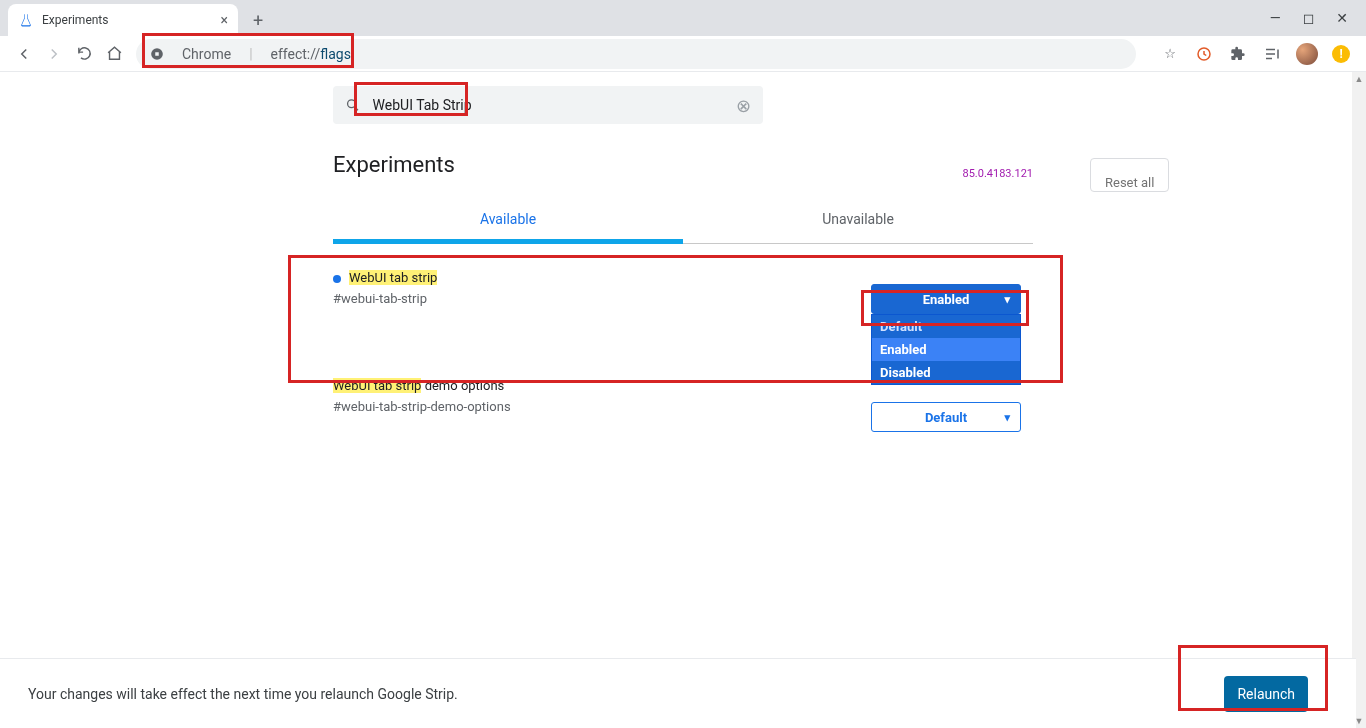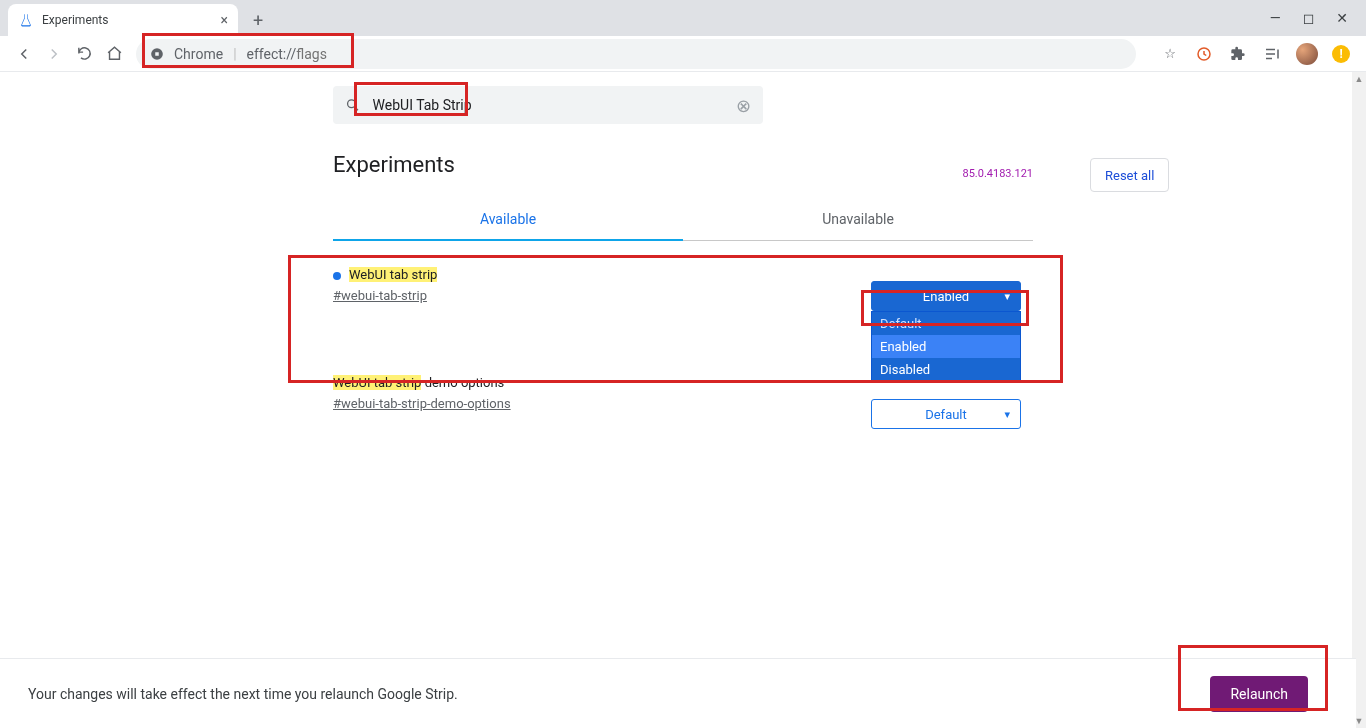--- a/index.html
+++ b/index.html
@@ -12,69 +12,69 @@
   .tab .title { flex: 1; font-size: 12px; color: #3c4043; white-space: nowrap; overflow: hidden; text-overflow: ellipsis; }
   .tab .close { font-size: 14px; color: #5f6368; cursor: pointer; }
   .newtab { width: 28px; height: 28px; display: flex; align-items: center; justify-content: center; color: #5f6368; font-size: 18px; cursor: pointer; margin-left: 6px; margin-bottom: 2px;}
   .win-controls { position: absolute; right: 0; top: 0; height: 36px; display: flex; align-items: center; gap: 22px; padding-right: 18px; }
   .win-controls span { font-size: 14px; color: #3c4043; cursor: pointer; }
 
   .toolbar { height: 36px; background: #fff; border-bottom: 1px solid #e8eaed; display: flex; align-items: center; padding: 0 10px; gap: 2px; }
   .nav-btn   { width: 28px; height: 28px; display: flex; align-items: center; justify-content: center; color: #5f6368; cursor: pointer; border-radius: 50%; }
   .nav-btn.dis { color: #bdc1c6; }
   .omnibox-wrap { position: relative; margin-left: 6px; }
-  .omnibox   { background: #f1f3f4; border-radius: 18px; height: 30px; width: 1000px; display: flex; align-items: center; padding: 0 14px; gap: 10px; font-size: 14px; color: #5f6368; }
+  .omnibox   { background: #f1f3f4; border-radius: 18px; height: 30px; width: 1000px; display: flex; align-items: center; padding: 0 14px; gap: 18px; font-size: 14px; color: #5f6368; }
   .omnibox .origin { color: #5f6368; }
   .omnibox .sep    { color: #c0c0c0; }
-  .omnibox .path   { color: #737373; }
+  .omnibox .path   { color: #0c4a6e; }
   .tb-right { margin-left: auto; display: flex; align-items: center; gap: 14px; padding-right: 6px; }
   .tb-ic    { width: 20px; height: 20px; display: flex; align-items: center; justify-content: center; color: #5f6368; }
   .avatar   { width: 22px; height: 22px; border-radius: 50%; background: radial-gradient(circle at 30% 30%, #e6a57a, #7a4a3a); }
   .warn     { width: 18px; height: 18px; border-radius: 50%; background: #fbbc04; color: #fff; display:flex;align-items:center;justify-content:center;font-size:12px;font-weight:700; }
 
   
   .ann { position: absolute; border: 3px solid #d62424; pointer-events: none; z-index: 50; }
 
   
   .content { height: calc(728px - 36px - 36px); overflow: hidden; position: relative; }
 
   .flags-wrap { width: 700px; margin: 14px auto 0; }
   .search-row { display: flex; align-items: center; gap: 40px; }
   .search-box { flex: 1; background: #f1f3f4; height: 38px; border-radius: 4px; display: flex; align-items: center; padding: 0 12px; gap: 12px; position: relative; }
   .search-box input { border: none; background: transparent; outline: none; font-size: 14px; color: #202124; width: 100%; }
   .search-box .clear { color: #9aa0a6; font-size: 18px; cursor: pointer; }
-  .reset-btn { border: 1px solid #dadce0; background: #fff; color: #1d4ed8; font-size: 13px; height: 34px; padding: 8px 14px; border-radius: 4px; cursor: pointer; margin-left:150px; position:absolute; left:940px; top:86px;text-align:center;}
+  .reset-btn { border: 1px solid #dadce0; background: #fff; color: #737373; font-size: 13px; height: 34px; padding: 16px 14px; border-radius: 4px; cursor: pointer; margin-left:150px; position:absolute; left:940px; top:86px;text-align:center;}
   .h1 { font-size: 22px; font-weight: 400; margin-top: 28px; color:#202124; }
   .ver { position:absolute; right: calc(50% - 350px); top: 95px; font-size: 11px; color: #a21caf; }
 
   .tabs-row { display: flex; margin-top: 22px; }
   .tabbtn   { flex: 1; text-align: center; padding: 12px 0; font-size: 14px; color: #5f6368; border-bottom: 1px solid #c8c8c8; cursor: pointer; }
-  .tabbtn.active { color: #1a73e8; border-bottom: 2px solid #0ea5e9; }
+  .tabbtn.active { color: #1a73e8; border-bottom: 5px solid #0ea5e9; }
 
   .flag { margin-top: 26px; display: flex; gap: 30px; align-items: flex-start; }
   .flag-text { flex: 1; max-width: 530px;}
   .flag-title { font-size: 13px; font-weight:400;}
   .hi { background: #fff176; }
   .dot { display:inline-block;width:8px;height:8px;background:#1a73e8;border-radius:50%;margin-right:8px;vertical-align:middle;}
   .flag-desc { font-size: 13px; color: #5f6368; margin-top: 8px; line-height: 1.5; }
-  .flag-hash { font-size: 13px; color: #5f6368; text-decoration: underline; display: inline-block; margin-top: 6px; }
-
-  .select-wrap { position: relative; width: 162px; margin-top: 14px;}
+  .flag-hash { font-size: 13px; color: #5f6368; display: inline-block; margin-top: 6px; }
+
+  .select-wrap { position: relative; width: 162px; margin-top: 14px; font-weight: bold;}
   .select-btn  { width: 150px; height: 30px; border: 1px solid #1a73e8; background: #fff; color: #1a73e8; display: flex; align-items: center; justify-content: center; gap: 8px; font-size: 13px; border-radius: 3px; cursor: pointer; position:relative;}
   .select-btn.open { background: #1967d2; color: #fff; border-color:#1967d2;}
   .select-btn .chev { position:absolute; right:10px; font-size:11px;}
   .dropdown { position:absolute; left:0; top:30px; width:150px; background:#1967d2; color:#fff; font-size:13px; z-index:40; border:1px solid #0b57d0;}
   .dropdown div { padding: 4px 8px; cursor:pointer; }
   .dropdown div:first-child { background:#1967d2; color:#cfe0ff;}
   .dropdown div.sel { background:#3b82f6; }
 
   
   .restart-bar { position: absolute; bottom: 0; left: 0; right: 10px; height: 70px; border-top: 1px solid #e8eaed; display: flex; align-items: center; padding: 0 28px; background:#fff; }
   .restart-bar .msg { font-size: 14px; color: #3c4043; }
-  .relaunch { margin-left: auto; margin-right: 20px; background: #701a75; color: #fff; border: none; height: 36px; padding: 0 20px; border-radius: 4px; font-size: 14px; cursor: pointer; }
+  .relaunch { margin-left: auto; margin-right: 20px; background: #0369a1; color: #fff; border: none; height: 36px; padding: 0 13px; border-radius: 4px; font-size: 14px; cursor: pointer; }
 
   
   .scroll-track { position:absolute; right:0; top:0; bottom:0; width:14px; background:#f1f1f1; }
   .scroll-up, .scroll-down { height:14px; display:flex; align-items:center; justify-content:center; color:#8a8a8a; font-size:9px;}
   .scroll-up{position:absolute;top:0;left:0;right:0;}
   .scroll-down{position:absolute;bottom:0;left:0;right:0;}
 </style>
 </head>
 <body>
 

